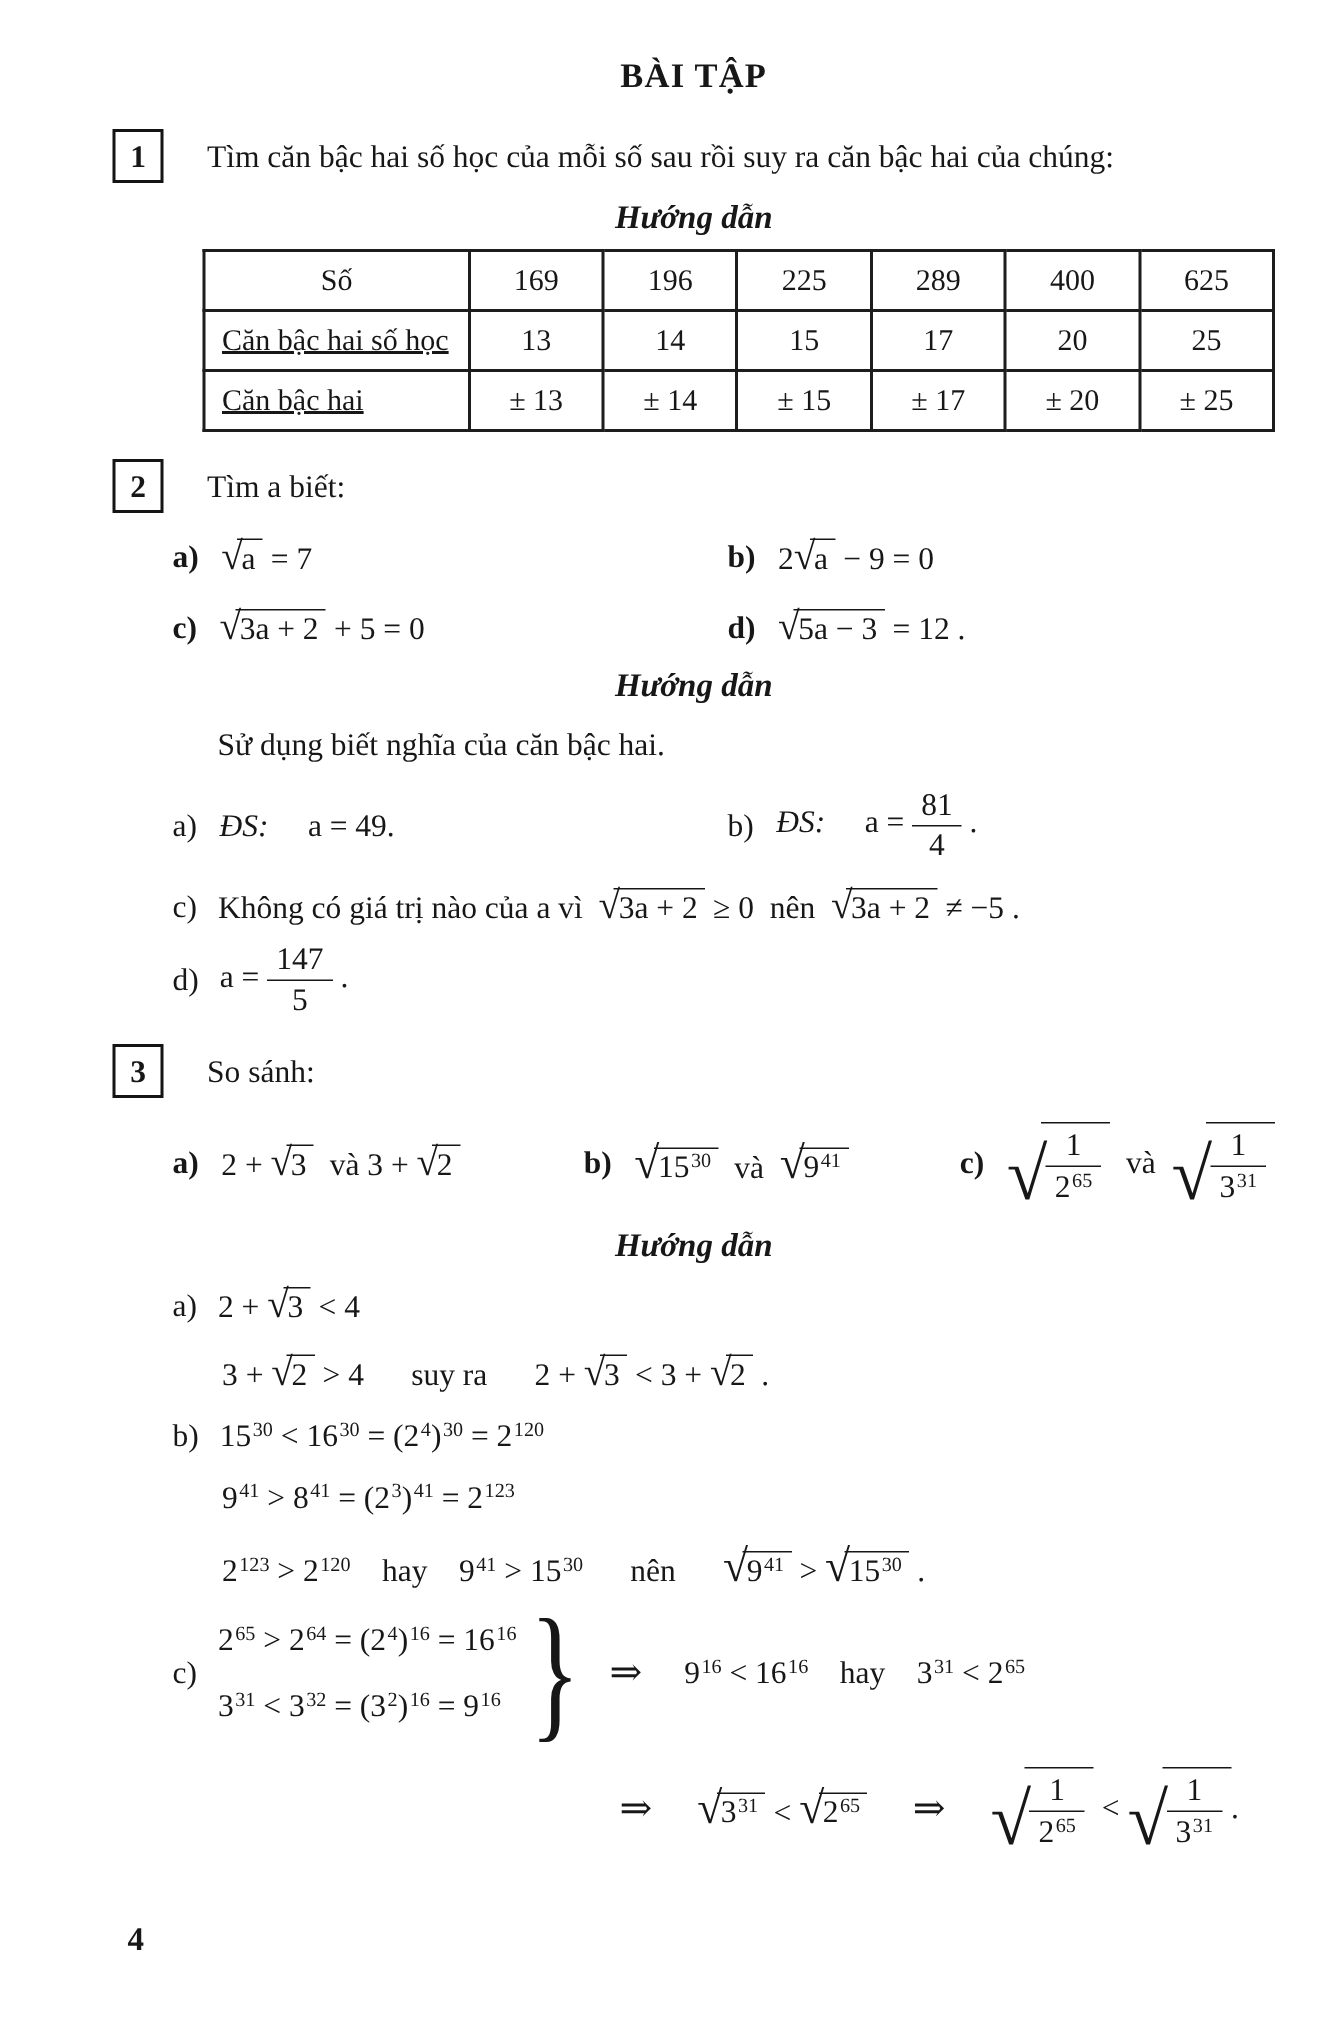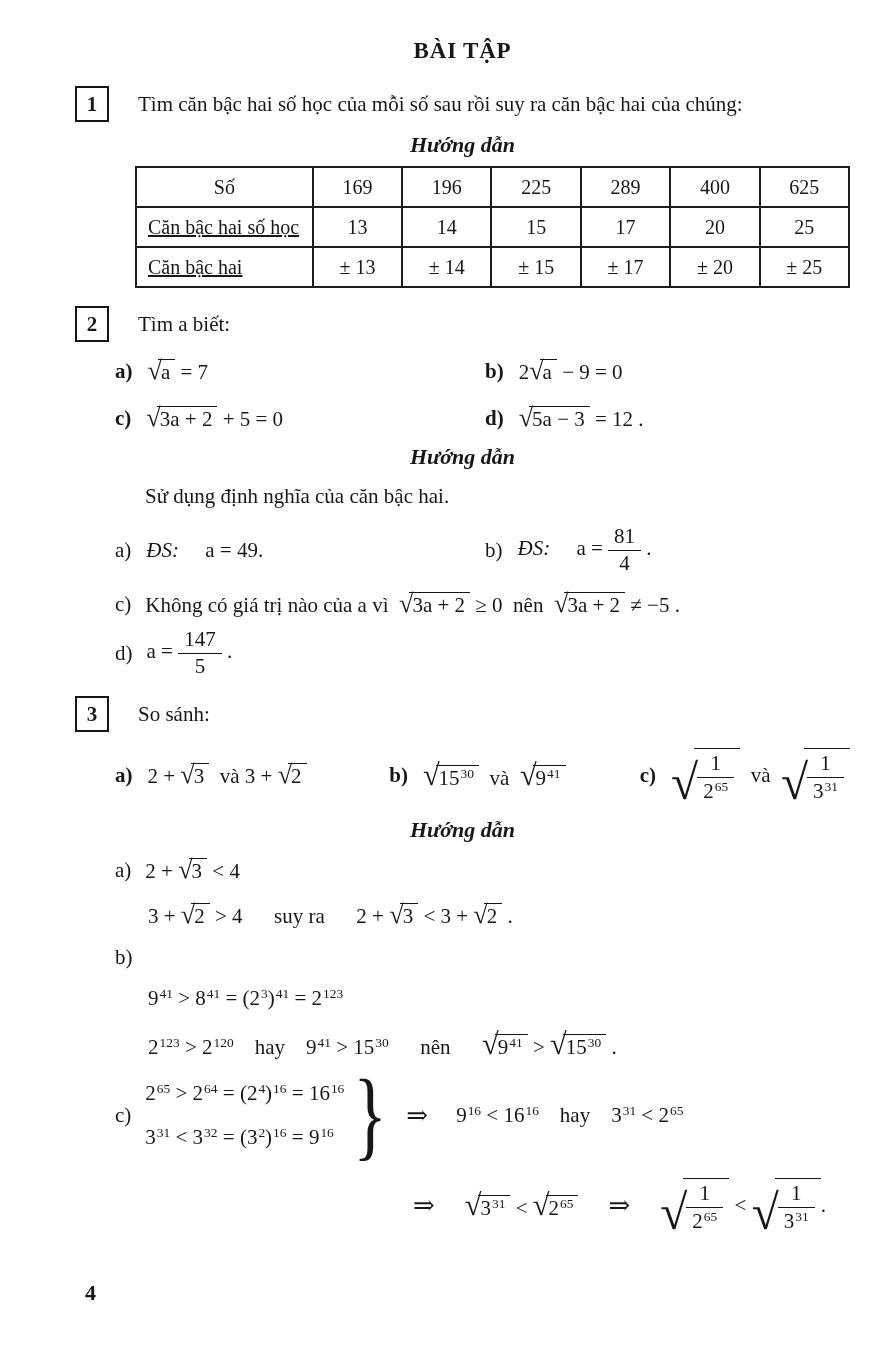--- a/index.html
+++ b/index.html
@@ -175,21 +175,21 @@
       <span class="math"><span class="sq"><span class="rd">√</span><span class="vn">3a + 2</span></span> + 5 = 0</span>
     </div>
     <div class="eqitem">
       <span class="lbl">d)</span>
       <span class="math"><span class="sq"><span class="rd">√</span><span class="vn">5a − 3</span></span> = 12 .</span>
     </div>
   </div>
 
   <div class="ghead mt-ghead2">Hướng dẫn</div>
 
-  <div class="indent mt-intro">Sử dụng định nghĩa của căn bậc hai.</div>
+  <div class="indent mt-intro">Sử dụng biết nghĩa của căn bậc hai.</div>
 
   <div class="eqrow mt-gds">
     <div class="eqitem w">
       <span class="glbl">a)</span>
       <span class="math"><span class="it">ĐS:</span>   a = 49.</span>
     </div>
     <div class="eqitem">
       <span class="glbl">b)</span>
       <span class="math"><span class="it">ĐS:</span>   a = <span class="frc">
             <span class="nu">81</span>
@@ -242,20 +242,21 @@
   <div class="mline mt-a1">
     <span class="glbl">a)</span>
     <span class="math">2 + <span class="sq"><span class="rd">√</span><span class="vn">3</span></span> &lt; 4</span>
   </div>
   <div class="mline cont mt-a2">
     <span class="math">3 + <span class="sq"><span class="rd">√</span><span class="vn">2</span></span> &gt; 4   suy ra   2 + <span class="sq"><span class="rd">√</span><span class="vn">3</span></span> &lt; 3 + <span class="sq"><span class="rd">√</span><span class="vn">2</span></span> .</span>
   </div>
 
   <div class="mline mt-b1">
     <span class="glbl">b)</span>
+    <span class="math">15<sup>30</sup> &lt; 16<sup>30</sup> = (2<sup>4</sup>)<sup>30</sup> = 2<sup>120</sup></span>
   </div>
   <div class="mline cont mt-b2">
     <span class="math">9<sup>41</sup> &gt; 8<sup>41</sup> = (2<sup>3</sup>)<sup>41</sup> = 2<sup>123</sup></span>
   </div>
   <div class="mline cont mt-b3">
     <span class="math">2<sup>123</sup> &gt; 2<sup>120</sup>  hay  9<sup>41</sup> &gt; 15<sup>30</sup>   nên   <span class="sq exp"><span class="rd">√</span><span class="vn">9<sup>41</sup></span></span> &gt; <span class="sq exp"><span class="rd">√</span><span class="vn">15<sup>30</sup></span></span> .</span>
   </div>
 
   <div class="cgroup mt-cgrp">
     <span class="glbl">c)</span>

